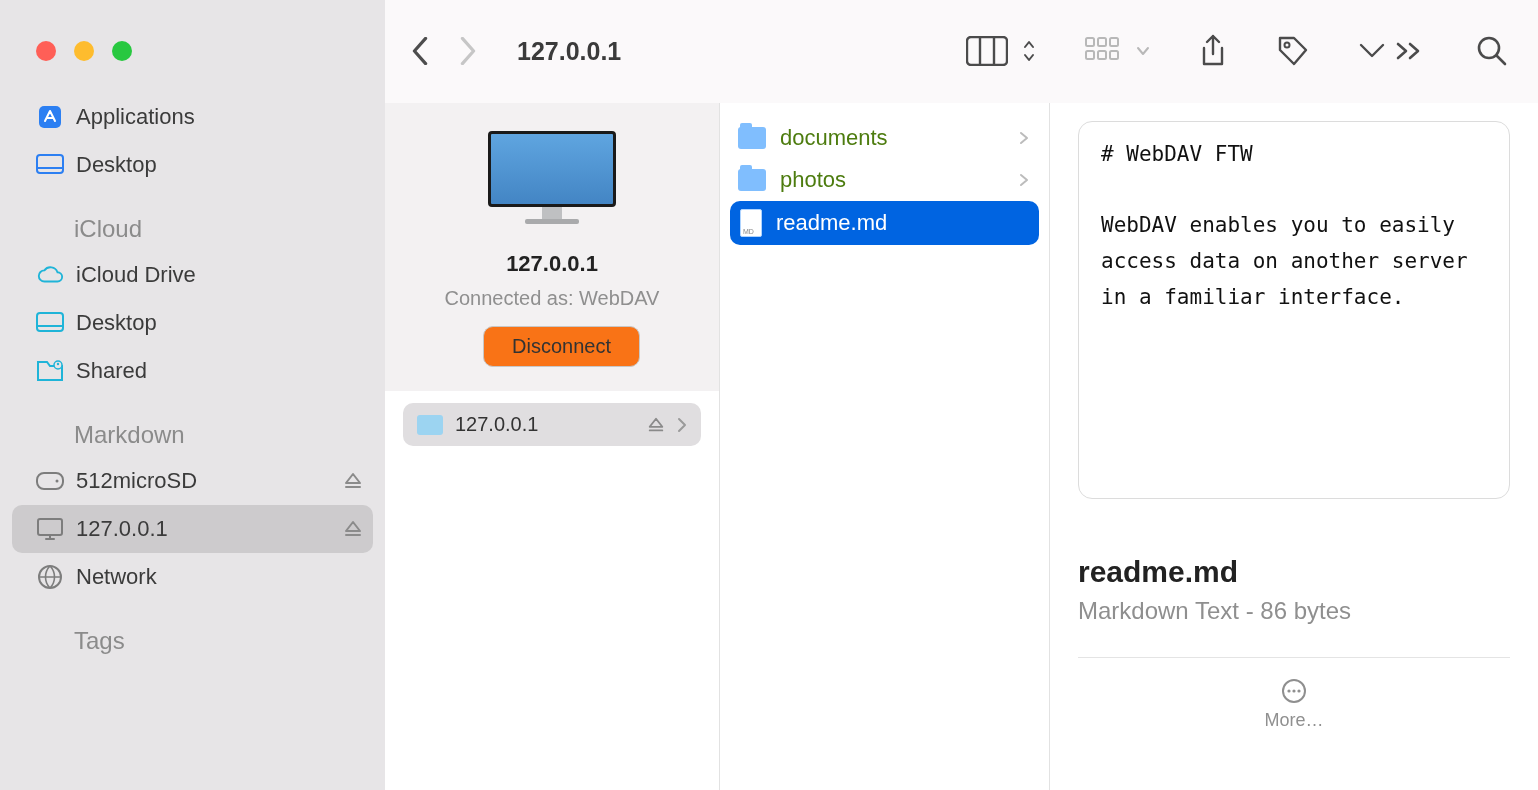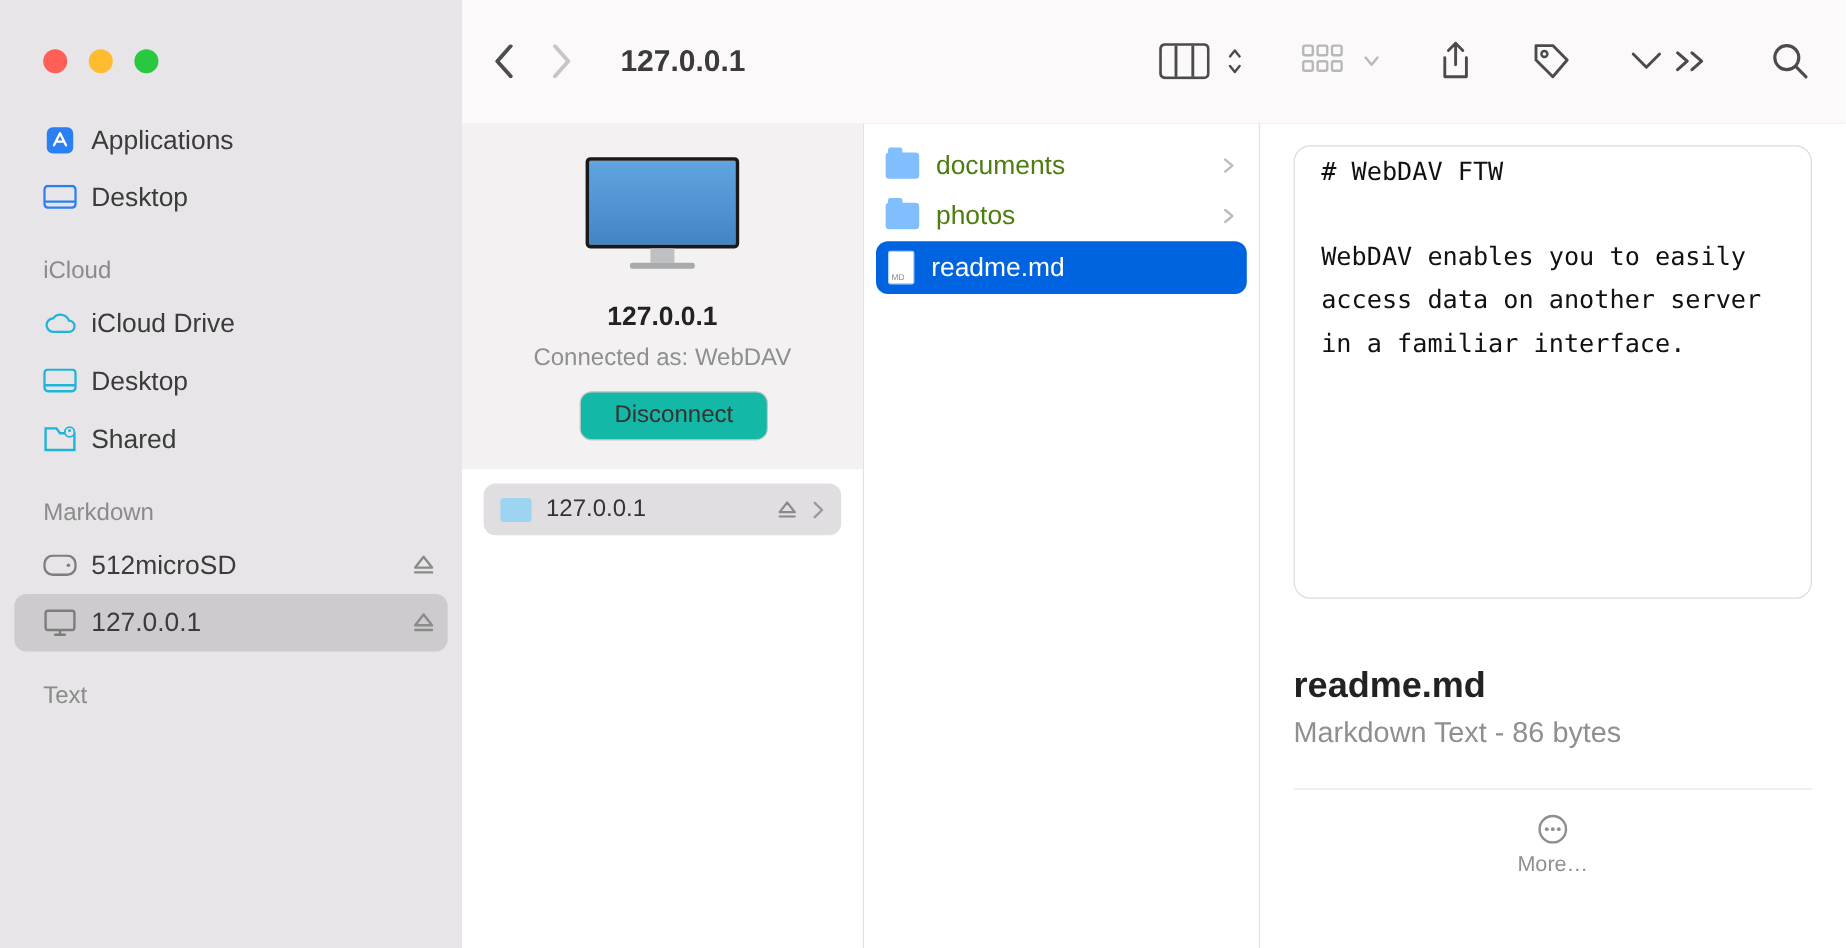--- a/index.html
+++ b/index.html
@@ -75,24 +75,25 @@
 .sidebar-item.selected {
   background: #cdcbcd;
   border-radius: 10px;
   margin: 0 12px;
   padding-left: 24px;
   padding-right: 10px;
 }
 .sidebar-item .icon { width: 28px; height: 28px; display:flex; align-items:center; justify-content:center; }
 .sidebar-item .eject { margin-left:auto; color:#8b8b8b; }
 .sidebar-header {
-  font-size: 20px;
+  font-size: 24px;
   color: #8b8b8b;
   font-weight: 500;
   padding: 26px 36px 8px 36px;
+  margin-left: 38px;
 }
 
 .col-server {
   width: 335px;
   border-right: 1px solid #e2e2e2;
   display: flex;
   flex-direction: column;
 }
 .server-panel {
   background: #f3f1f2;
@@ -105,21 +106,21 @@
 }
 .server-monitor .screen {
   width: 128px; height: 76px; background: linear-gradient(#5fa5e0,#4385c4);
   border: 3px solid #1a1a1a; border-radius: 4px; margin: 0 auto;
 }
 .server-monitor .stand1 { width: 20px; height: 12px; background:#bfc0c2; margin: 0 auto; }
 .server-monitor .stand2 { width: 54px; height: 5px; background:#a9aaac; margin: 0 auto; border-radius: 2px; }
 .server-name { font-size: 22px; font-weight: 700; color: #222; margin-bottom: 10px; }
 .server-status { font-size: 20px; color: #8f8f8f; margin-bottom: 16px; }
 .disconnect-btn {
-  background: #14b8a6; border:1px solid #c7c7c7; border-radius: 10px;
+  background: #f97316; border:1px solid #c7c7c7; border-radius: 10px;
   padding: 8px 28px; font-size: 20px; color: #333; cursor:pointer;margin-left:19px;
 }
 .server-row {
   margin: 12px 18px;
   background: #e0dee0;
   border-radius: 10px;
   display: flex; align-items: center;
   padding: 10px 14px; gap: 12px;
   font-size: 20px; color:#333;
 }
@@ -162,21 +163,21 @@
 .doc-ico::after { content:"MD"; position:absolute; bottom:1px; left:2px; font-size:7px; color:#888; }
 
 .col-preview {
   flex: 1;
   padding: 18px 28px;
   display:flex; flex-direction: column;
 }
 .preview-box {
   border: 1px solid #dcdcdc;
   border-radius: 14px;
-  padding: 4px 22px;
+  padding: 15px 22px;
   font-family: ui-monospace, Menlo, Consolas, monospace;
   font-size: 21px;
   color: #111;
   line-height: 1.7;
   height: 378px;
 }
 .preview-filename {
   margin-top: 56px;
   font-size: 30px;
   font-weight: 700;
@@ -355,22 +356,31 @@
           </svg>
       </span>
       <span>127.0.0.1</span>
       <span class="eject">
         <svg width="20" height="20" viewBox="0 0 20 20">
             <path d="M10 3 L17 12 L3 12 Z" fill="none" stroke="currentColor" stroke-width="2" stroke-linejoin="round"></path>
             <line x1="3" y1="16" x2="17" y2="16" stroke="currentColor" stroke-width="2" stroke-linecap="round"></line>
           </svg>
       </span>
     </div>
-
-    <div class="sidebar-header">Text</div>
+    <div class="sidebar-item">
+      <span class="icon">
+        <svg width="26" height="26" viewBox="0 0 26 26">
+            <circle cx="13" cy="13" r="11" fill="none" stroke="#7d7d7d" stroke-width="2"></circle>
+            <path d="M2 13 L24 13 M13 2 C7 8 7 18 13 24 M13 2 C19 8 19 18 13 24" fill="none" stroke="#7d7d7d" stroke-width="1.6"></path>
+          </svg>
+      </span>
+      <span>Network</span>
+    </div>
+
+    <div class="sidebar-header">Tags</div>
   </div>
 
   <div class="col-server">
     <div class="server-panel">
       <div class="server-monitor">
         <div class="screen"></div>
         <div class="stand1"></div>
         <div class="stand2"></div>
       </div>
       <div class="server-name">127.0.0.1</div>

